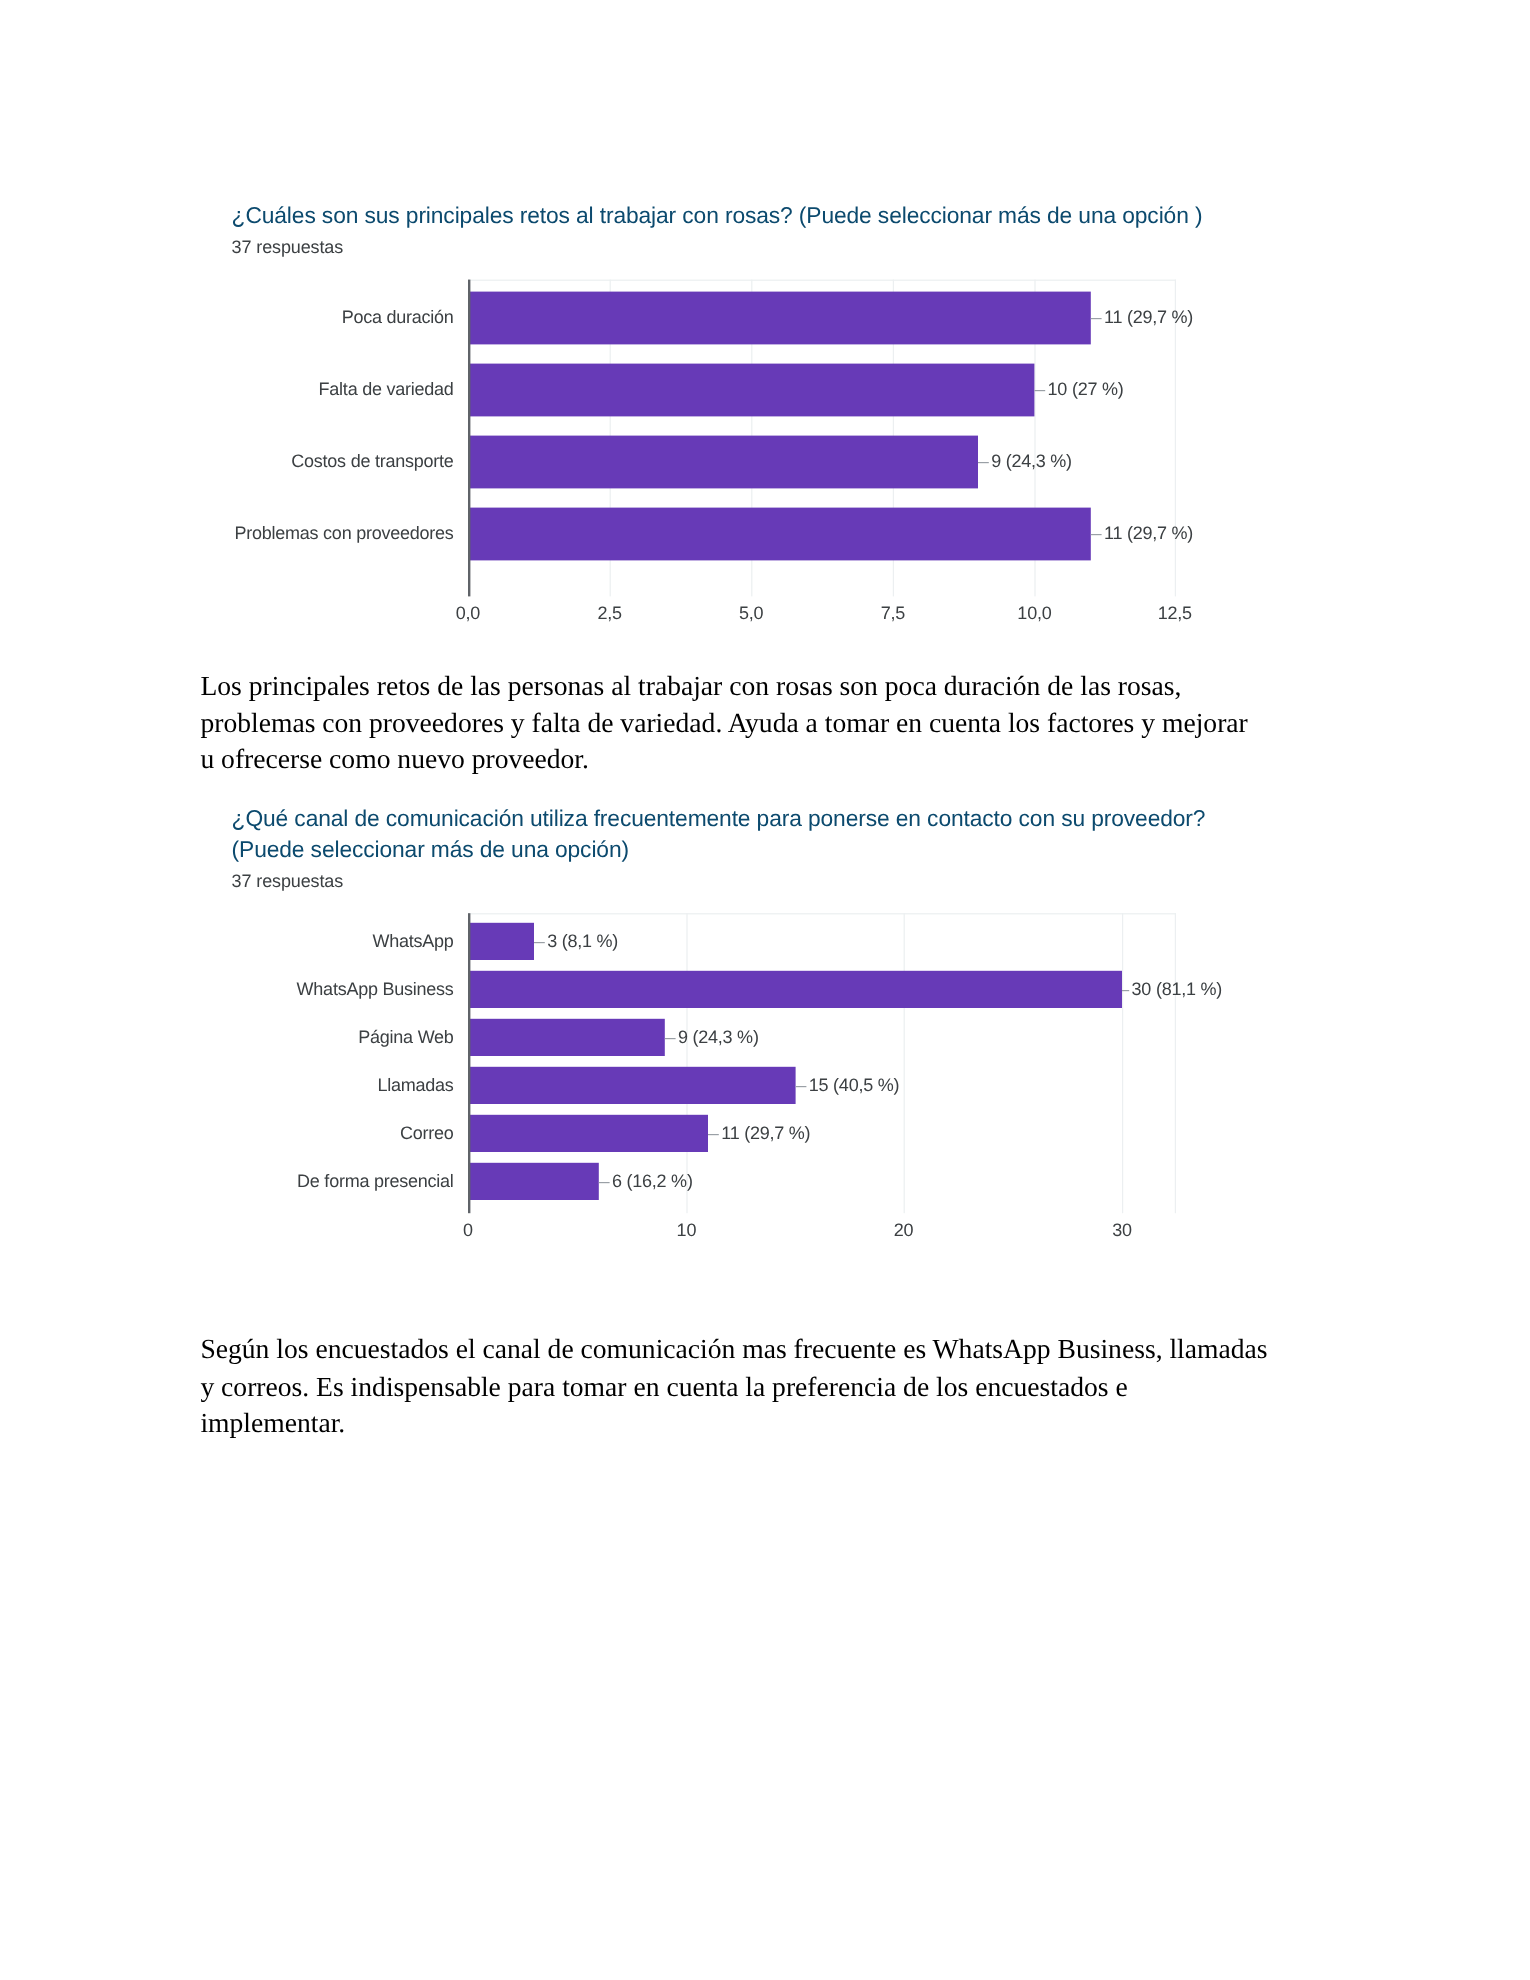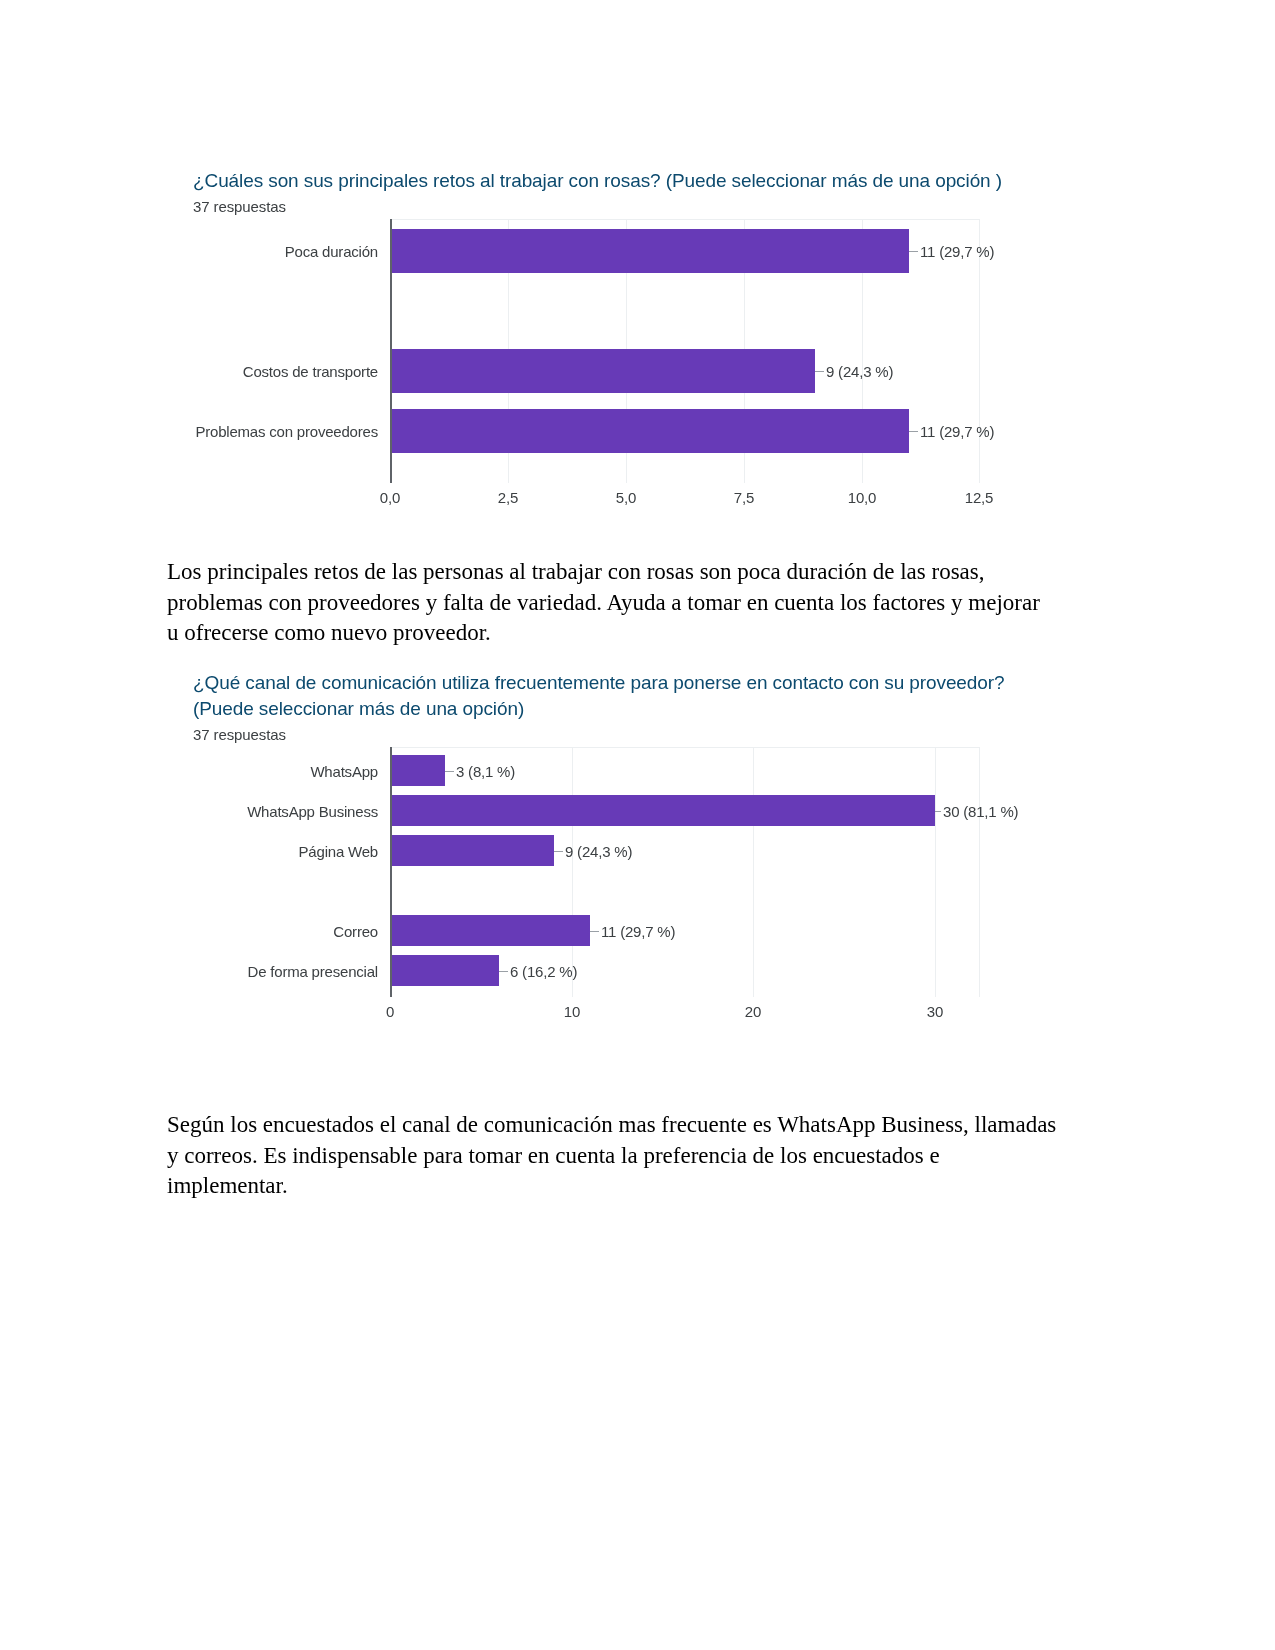--- a/index.html
+++ b/index.html
@@ -35,21 +35,21 @@
   }
   .chart-responses {
     font-size: 15px;
     color: #3c4043;
     margin-top: 4px;
     letter-spacing: -0.1px;
   }
 
   .plot-wrap {
     position: relative;
-    margin-top: 4px;
+    margin-top: 18px;
   }
   .plot {
     position: relative;
   }
   .grid-line {
     position: absolute;
     top: 0;
     bottom: 0;
     width: 1px;
     background: #eceff1;
@@ -161,20 +161,26 @@
         <div class="grid-line" style="left:472px;"></div>
         <div class="plot-frame-right" style="left:589px;"></div>
 
         <div class="bar-row" style="top:10px; height:44px;">
           <div class="cat-label">Poca duración</div>
           <div class="bar" style="width:519px;"></div>
           <div class="leader" style="left:519px;"></div>
           <div class="value-label" style="left:530px;">11 (29,7 %)</div>
         </div>
 
+        <div class="bar-row" style="top:70px; height:44px;">
+          <div class="cat-label">Falta de variedad</div>
+          <div class="bar" style="width:472px;"></div>
+          <div class="leader" style="left:472px;"></div>
+          <div class="value-label" style="left:483px;">10 (27 %)</div>
+        </div>
 
         <div class="bar-row" style="top:130px; height:44px;">
           <div class="cat-label">Costos de transporte</div>
           <div class="bar" style="width:425px;"></div>
           <div class="leader" style="left:425px;"></div>
           <div class="value-label" style="left:436px;">9 (24,3 %)</div>
         </div>
 
         <div class="bar-row" style="top:190px; height:44px;">
           <div class="cat-label">Problemas con proveedores</div>
@@ -226,20 +232,26 @@
           <div class="value-label" style="left:553px;">30 (81,1 %)</div>
         </div>
 
         <div class="bar-row" style="top:88px; height:31px;">
           <div class="cat-label">Página Web</div>
           <div class="bar" style="width:164px;"></div>
           <div class="leader" style="left:164px;"></div>
           <div class="value-label" style="left:175px;">9 (24,3 %)</div>
         </div>
 
+        <div class="bar-row" style="top:128px; height:31px;">
+          <div class="cat-label">Llamadas</div>
+          <div class="bar" style="width:273px;"></div>
+          <div class="leader" style="left:273px;"></div>
+          <div class="value-label" style="left:284px;">15 (40,5 %)</div>
+        </div>
 
         <div class="bar-row" style="top:168px; height:31px;">
           <div class="cat-label">Correo</div>
           <div class="bar" style="width:200px;"></div>
           <div class="leader" style="left:200px;"></div>
           <div class="value-label" style="left:211px;">11 (29,7 %)</div>
         </div>
 
         <div class="bar-row" style="top:208px; height:31px;">
           <div class="cat-label">De forma presencial</div>

